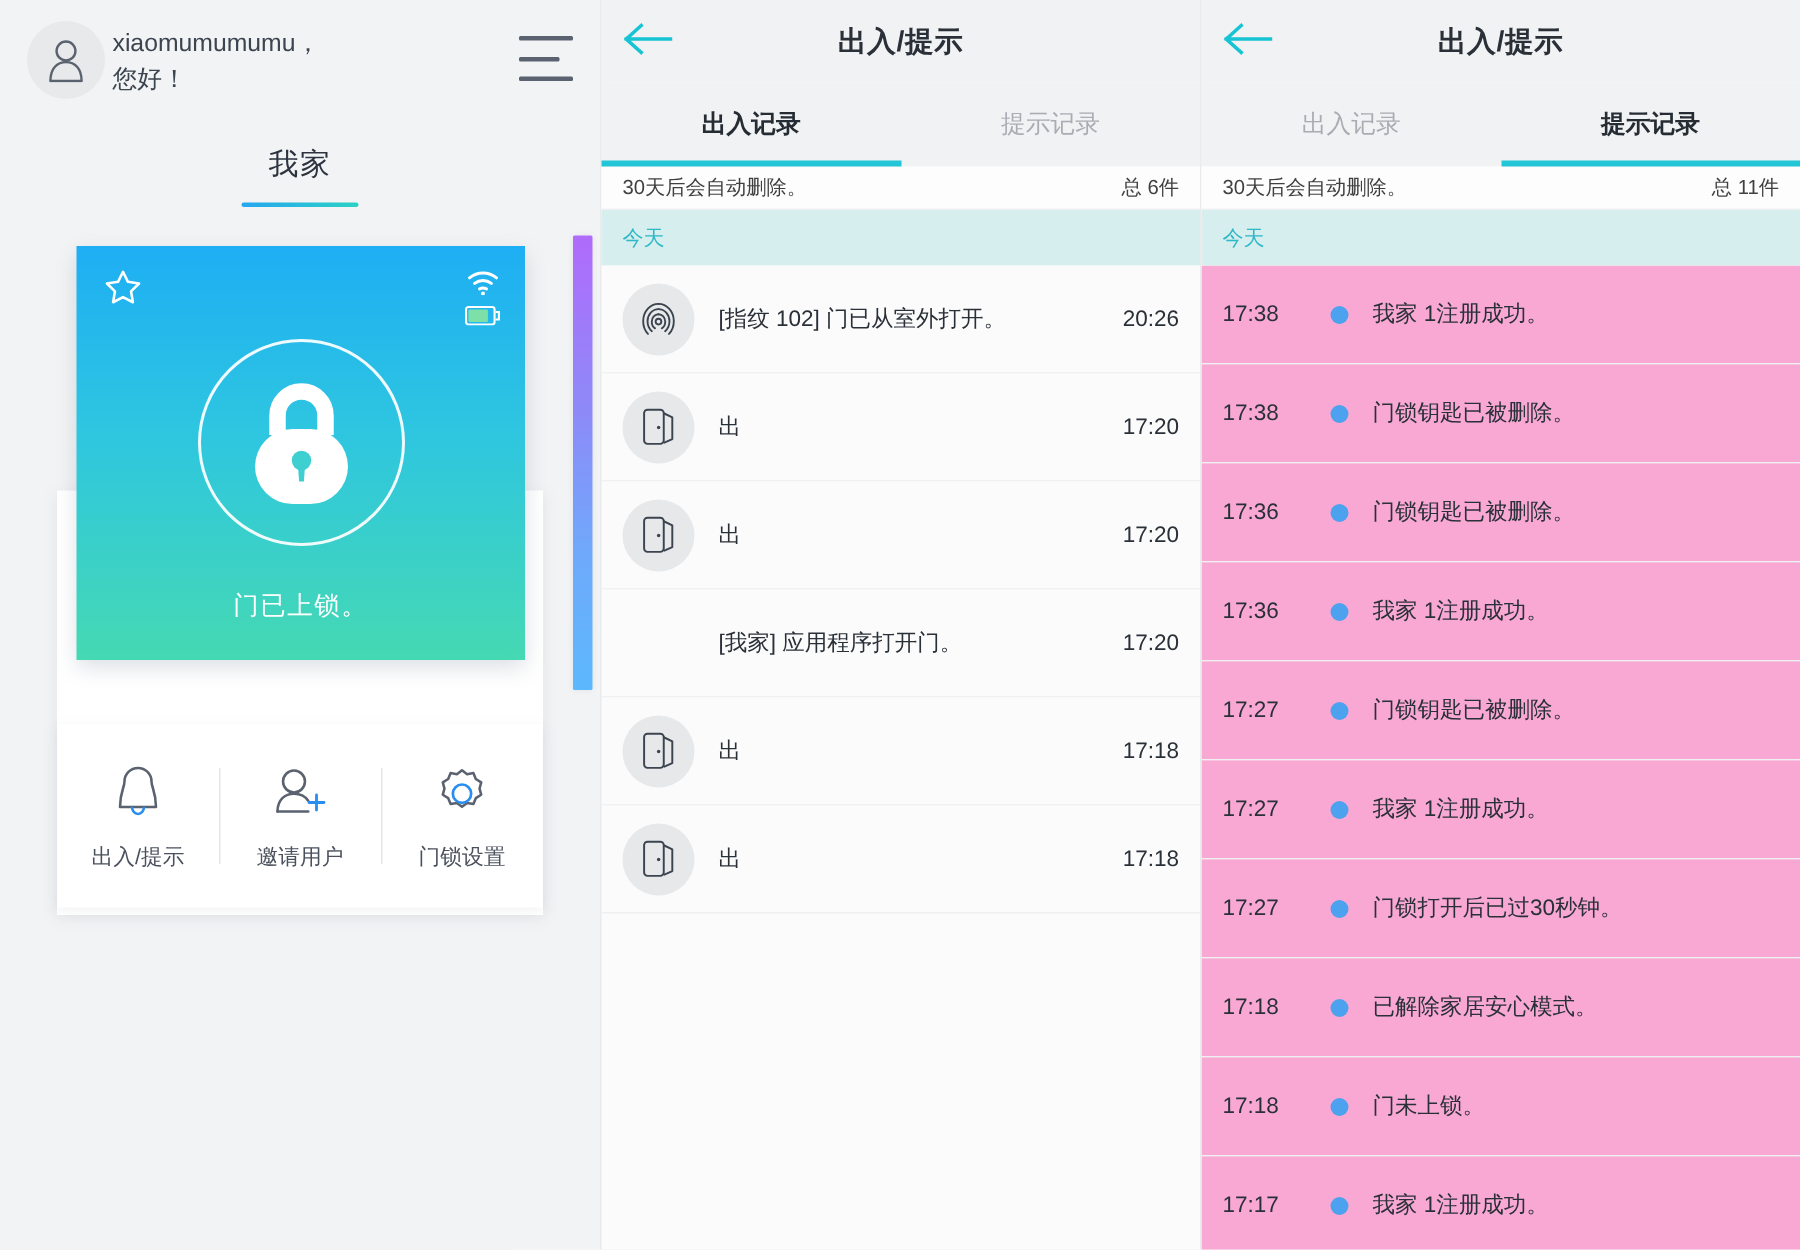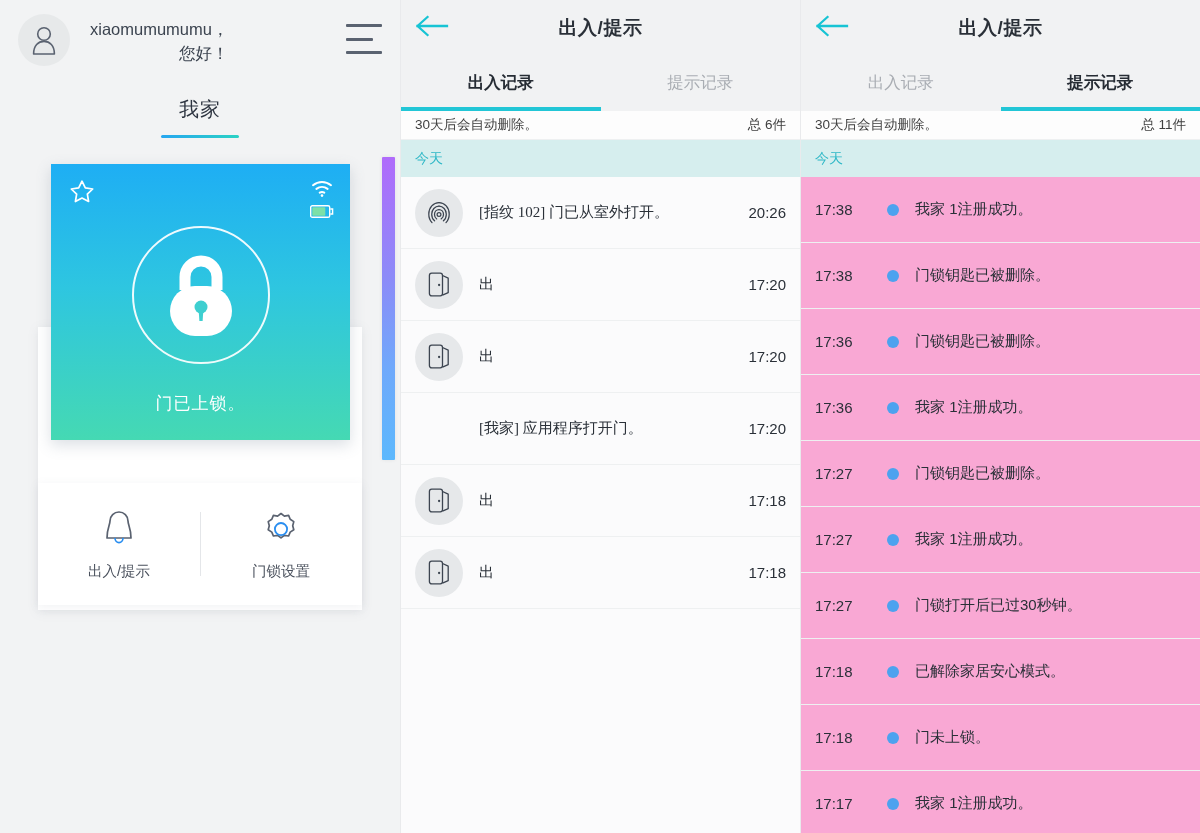--- a/index.html
+++ b/index.html
@@ -23,25 +23,24 @@
     padding: 14px 18px 0 18px;
     height: 78px;
   }
   .avatar {
     width: 52px; height: 52px; border-radius: 50%;
     background: #e7e9ea;
     display: flex; align-items: center; justify-content: center;
     flex: 0 0 52px;
   }
   .greet {
-    margin-left: 20px;
+    margin-left: 5px;
     font-size: 16.5px; line-height: 24px;
     color: #3c4450;
     padding-top: 3px;
-    text-align: right;
   }
   .greet .l2 { display: block; }
   .hamburger {
     margin-left: auto; margin-top: 10px;
     width: 36px; height: 30px;
     display: flex; flex-direction: column; justify-content: space-between;
     cursor: pointer;
   }
   .hamburger i { display: block; height: 3px; background: #5a6270; border-radius: 1px; }
   .hamburger i:nth-child(1) { width: 36px; }
@@ -173,21 +172,21 @@
   }
   .row-m .circ {
     width: 48px; height: 48px; border-radius: 50%;
     background: #e6e8ea;
     display: flex; align-items: center; justify-content: center;
     flex: 0 0 48px;
   }
   .row-m .circ.blank { background: transparent; }
   .row-m .msg {
     margin-left: 16px; flex: 1 1 auto;
-    font-size: 15px; color: #2a3038; line-height: 23px; font-family: Liberation Serif, serif;
+    font-size: 15px; color: #2a3038; line-height: 23px;
   }
   .row-m .tm { font-size: 15px; color: #2a3038; flex: 0 0 auto; margin-left: 8px; }
 
   
   .row-r {
     display: flex; align-items: center;
     height: 66px; padding: 0 14px;
     border-bottom: 1px solid #eef0f1;
     background: #f9a8d4;
   }
@@ -268,20 +267,31 @@
 
     <div class="actions">
       <div class="action">
         <div class="ic">
           <svg width="36" height="38" viewBox="0 0 36 38">
             <path d="M6 28 C6 18 9 15 9 11 A9 9 0 0 1 27 11 C27 15 30 18 30 28 Z" fill="none" stroke="#5a6270" stroke-width="1.7" stroke-linejoin="round"></path>
             <path d="M14 28 A4 4.6 0 0 0 22 28" fill="none" stroke="#2a8ef0" stroke-width="1.7"></path>
           </svg>
         </div>
         <div class="txt">出入/提示</div>
+      </div>
+      <div class="action">
+        <div class="ic">
+          <svg width="40" height="38" viewBox="0 0 40 38">
+            <circle cx="16" cy="11" r="7.3" fill="none" stroke="#5a6270" stroke-width="1.7"></circle>
+            <path d="M5 31 C5 23 10 19.2 16 19.2 C20 19.2 23.4 20.9 25.5 23.8" fill="none" stroke="#5a6270" stroke-width="1.7" stroke-linecap="round"></path>
+            <path d="M5 31 L25.5 31" fill="none" stroke="#5a6270" stroke-width="1.7" stroke-linecap="round"></path>
+            <path d="M31 20 L31 30 M26 25 L36 25" stroke="#2a8ef0" stroke-width="1.9" stroke-linecap="round"></path>
+          </svg>
+        </div>
+        <div class="txt">邀请用户</div>
       </div>
       <div class="action">
         <div class="ic">
           <svg width="38" height="38" viewBox="0 0 38 38">
             <g fill="none" stroke="#5a6270" stroke-width="1.7" stroke-linejoin="round">
               <path d="M19 3.5 l3.4 2.6 4.2 -0.7 1.6 3.9 3.6 2.3 -1.1 4.1 1.1 4.1 -3.6 2.3 -1.6 3.9 -4.2 -0.7 -3.4 2.6 -3.4 -2.6 -4.2 0.7 -1.6 -3.9 -3.6 -2.3 1.1 -4.1 -1.1 -4.1 3.6 -2.3 1.6 -3.9 4.2 0.7 z"></path>
             </g>
             <circle cx="19" cy="19.1" r="6.1" fill="none" stroke="#2a8ef0" stroke-width="1.8"></circle>
           </svg>
         </div>

